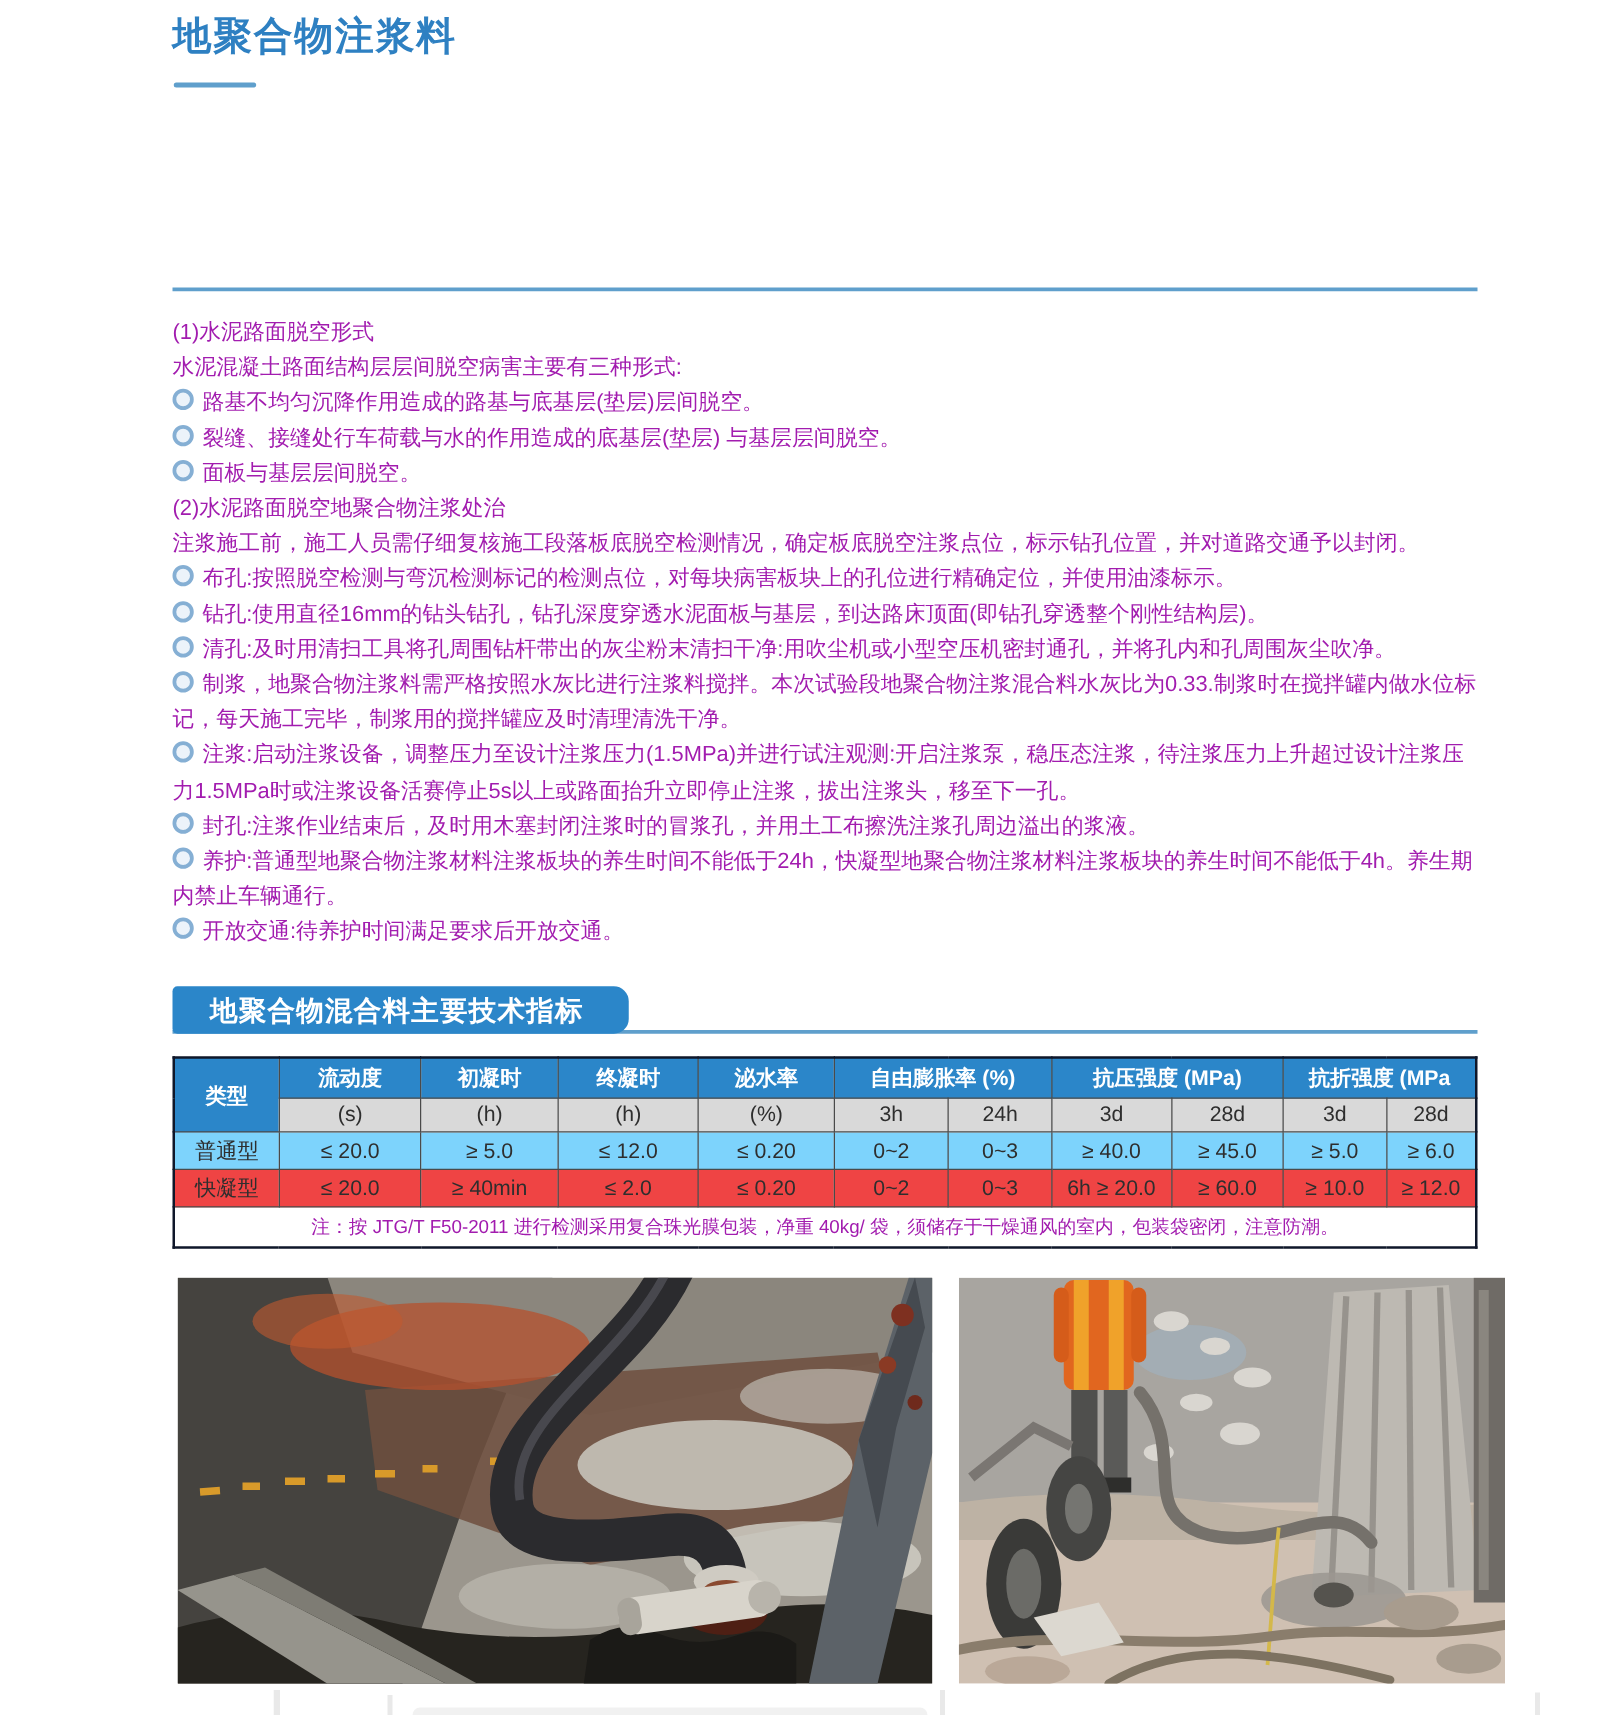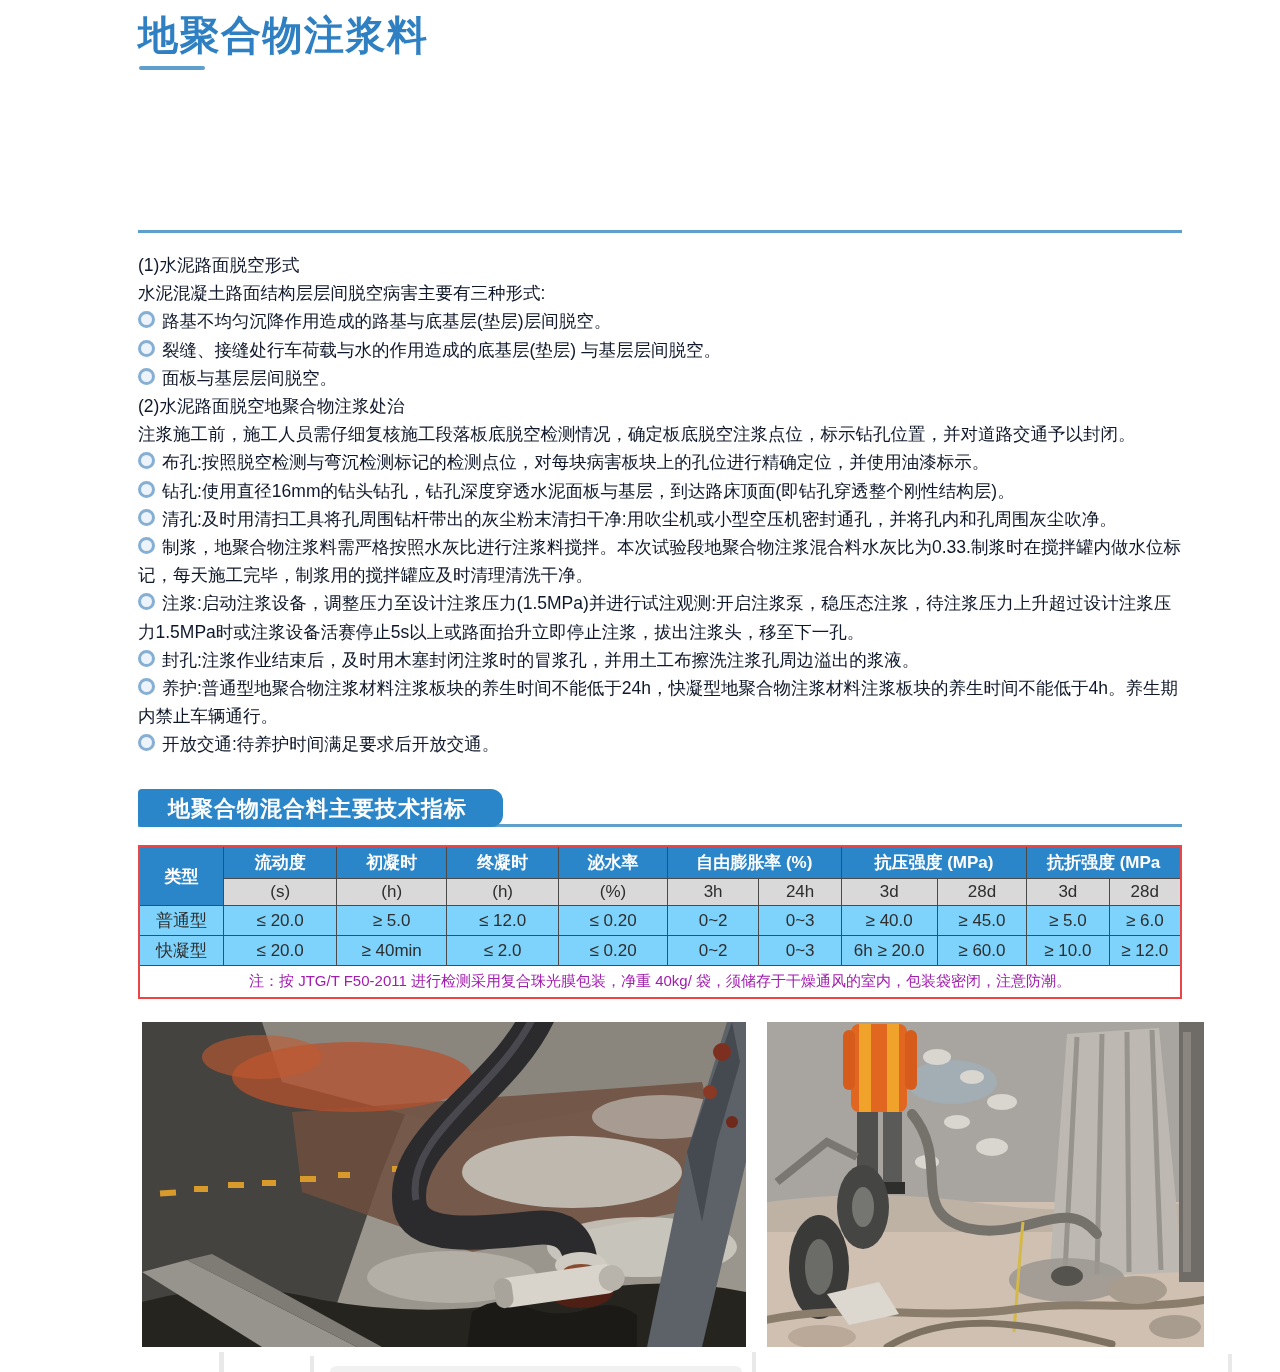--- a/index.html
+++ b/index.html
@@ -2,59 +2,59 @@
 <html><head>
 <meta charset="utf-8">
 <style>
   html,body { margin:0; padding:0; background:#ffffff; }
   .page {
     position:relative; width:1280px; height:1372px; background:#ffffff;
     font-family:"Liberation Sans","DejaVu Sans",sans-serif; overflow:hidden;
   }
   .page-title {
     position:absolute; left:138px; top:8px; margin:0;
-    font-size:40px; font-weight:bold; color:#2e80c2; letter-spacing:1.5px;
+    font-size:31px; font-weight:bold; color:#2e80c2; letter-spacing:1.5px;
   }
   .title-underline {
     position:absolute; left:139px; top:66px; width:66px; height:4px;
     background:#5f9fcc; border-radius:2px;
   }
   .intro {
     position:absolute; left:138px; top:106px; width:1046px;
     font-size:17.5px; line-height:29px; color:#5a5a5a; text-indent:2em;
   }
   .banner {
     position:absolute; left:138px; height:38px; background:#2b86c9; color:#ffffff;
     font-size:22px; font-weight:bold; line-height:39px; padding:0 36px 0 30px;
     border-radius:4px 12px 12px 4px; z-index:2; letter-spacing:1px; white-space:nowrap;
   }
   .banner-line {
     position:absolute; left:138px; width:1044px; height:3px; background:#5f9fcc; z-index:1;
   }
   .body-text {
     position:absolute; left:138px; top:251px; width:1048px;
-    font-size:17.5px; color:#0f172a; line-height:28.2px;
+    font-size:17.5px; color:#a21caf; line-height:28.2px;
   }
   .para { margin:0; }
   .bullet-ring {
     display:inline-block; width:11px; height:11px; border:3px solid #85afd4;
     background:#ecf3fa; border-radius:50%; margin-right:7px; vertical-align:-1px;
   }
   table.spec-table {
     position:absolute; left:138px; top:845px; width:1044px;
     border-collapse:collapse; table-layout:fixed;
     font-size:17px; color:#2e2e2e; text-align:center;
   }
   .spec-table th, .spec-table td { border:1px solid #4a4a4a; padding:0 2px; }
-  .spec-table { border:2px solid #ef4444; }
+  .spec-table { border:2px solid #0f172a; }
   .spec-table tr.h1 th { background:#2b86c9; color:#ffffff; font-weight:bold; height:31px; }
   .spec-table th.type-cell { background:#2b86c9; color:#ffffff; font-weight:bold; }
   .spec-table tr.h2 td { background:#d9d9d9; height:26px; }
   .spec-table tr.r1 td { background:#7dd3fc; height:29px; }
-  .spec-table tr.r2 td { background:#7dd3fc; height:29px; }
+  .spec-table tr.r2 td { background:#ef4444; height:29px; }
   .spec-table tr.note-row td { background:#ffffff; height:31px; font-size:15px; color:#a21caf; }
   .photo { position:absolute; top:1022px; height:325px; overflow:hidden; }
   #photo-left { left:142px; width:604px; }
   #photo-right { left:767px; width:437px; }
   .artifact { position:absolute; background:#d7d7d7; opacity:.55; }
 </style>
 </head>
 <body>
 
 <div class="page">

